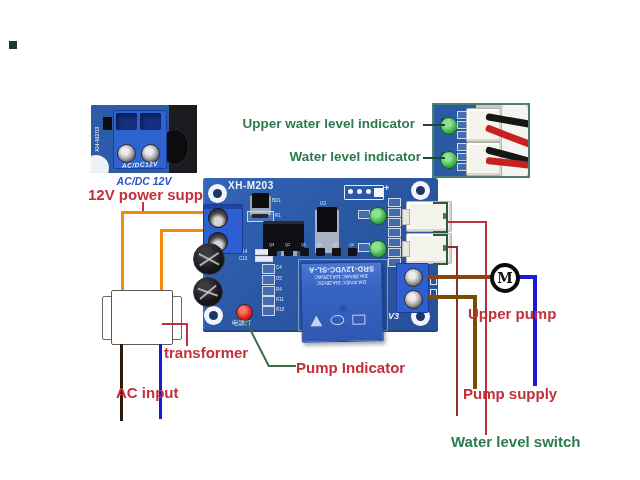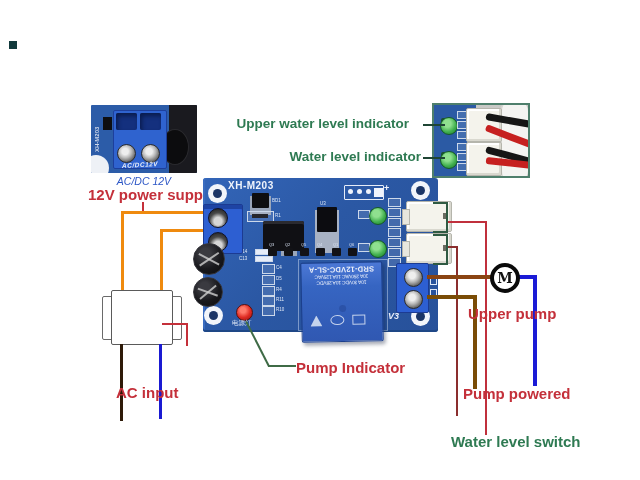--- a/index.html
+++ b/index.html
@@ -51,36 +51,37 @@
     <div class="abs" style="left:-14px;top:24px;width:40px;transform:rotate(-90deg);color:#cfd8ea;font-size:6px;font-weight:600;">XH-M203</div>
 
     <div class="abs" style="left:22px;top:5px;width:52px;height:57px;background:#2f63cf;border:1px solid #1d3f9c;border-radius:2px;">
       <div class="abs" style="left:2px;top:2px;width:21px;height:17px;background:#14307e;box-shadow:inset 2px 3px 4px #0a1c4e;border-radius:2px;"></div>
       <div class="abs" style="left:26px;top:2px;width:21px;height:17px;background:#14307e;box-shadow:inset 2px 3px 4px #0a1c4e;border-radius:2px;"></div>
       <div class="screw-silver" style="left:3px;top:33px;width:17px;height:17px;"></div>
       <div class="screw-silver" style="left:27px;top:33px;width:17px;height:17px;"></div>
     </div>
     <div class="abs" style="left:18px;top:56px;width:62px;text-align:center;color:#e6ecf8;font-size:6.5px;font-style:italic;font-weight:700;transform:rotate(-3deg);letter-spacing:.5px;">AC/DC12V</div>
   </div>
-  <div class="t" style="left:91px;top:175px;width:106px;text-align:center;color:#2b55c5;font-size:10.5px;font-style:italic;font-weight:400;">AC/DC 12V</div>
+  <div class="t" style="left:91px;top:175px;width:106px;text-align:center;color:#2b55c5;font-size:10.5px;font-style:italic;font-weight:700;">AC/DC 12V</div>
   <div class="t red lbl15" style="left:88px;top:186px;">12V power supply</div>
   <div class="abs" style="left:142px;top:202px;width:1.8px;height:11px;background:#c4303a;"></div>
 
   <div class="wireo" style="left:121px;top:211px;width:84px;height:3px;"></div>
   <div class="wireo" style="left:121px;top:211px;width:3px;height:81px;"></div>
   <div class="wireo" style="left:160px;top:229px;width:45px;height:3px;"></div>
   <div class="wireo" style="left:160px;top:229px;width:3px;height:63px;"></div>
 
   <div class="abs" style="left:102px;top:296px;width:12px;height:42px;background:#fff;border:1.5px solid #6a6a6a;border-radius:2px;"></div>
   <div class="abs" style="left:168px;top:296px;width:12px;height:42px;background:#fff;border:1.5px solid #6a6a6a;border-radius:2px;"></div>
   <div class="abs" style="left:111px;top:290px;width:60px;height:53px;background:#fff;border:1.5px solid #5a5a5a;border-radius:2px;"></div>
   <div class="abs" style="left:120px;top:344px;width:3px;height:77px;background:#2e1a08;"></div>
   <div class="abs" style="left:159px;top:344px;width:3px;height:75px;background:#1a1ad2;"></div>
   <div class="abs" style="left:162px;top:323px;width:26px;height:1.8px;background:#c4303a;"></div>
   <div class="abs" style="left:186px;top:323px;width:1.8px;height:23px;background:#c4303a;"></div>
+  <div class="t red lbl15" style="left:164px;top:344px;">transformer</div>
   <div class="t red lbl15" style="left:116px;top:384px;">AC input</div>
 
   <div class="abs" style="left:203px;top:178px;width:235px;height:154px;border-radius:3px;
               background:linear-gradient(135deg,#3365b8,#2b58a4 45%,#27519a);
               box-shadow:inset 0 -2px 0 #1e4786, inset 2px 0 0 #3a6cc0;">
 
     <div class="hole" style="left:5px;top:6px;">
         <div></div>
       </div>
     <div class="hole" style="left:208px;top:3px;">
@@ -228,21 +229,21 @@
     <div class="silkbox" style="left:23px;top:48px;width:8px;height:6px;"></div>
     <div class="silkbox" style="left:23px;top:58px;width:8px;height:6px;"></div>
     <div class="jst" style="left:32px;top:3px;width:34px;height:32px;"></div>
     <div class="jst" style="left:32px;top:37px;width:34px;height:32px;"></div>
     <div class="jwire" style="left:52px;top:8px;width:48px;background:#161616;transform:rotate(10deg);"></div>
     <div class="jwire" style="left:52px;top:19px;width:52px;background:#c62020;transform:rotate(21deg);"></div>
     <div class="jwire" style="left:52px;top:41px;width:52px;background:#161616;transform:rotate(15deg);"></div>
     <div class="jwire" style="left:52px;top:52px;width:48px;background:#c62020;transform:rotate(6deg);"></div>
   </div>
 
-  <div class="t green lbl14" style="right:231px;top:116px;text-align:right;">Upper water level indicator</div>
+  <div class="t green lbl14" style="right:225px;top:116px;text-align:right;">Upper water level indicator</div>
   <div class="abs" style="left:423px;top:124px;width:22px;height:2px;background:#1f4534;z-index:6;"></div>
   <div class="t green lbl14" style="right:219px;top:149px;">Water level indicator</div>
   <div class="abs" style="left:423px;top:157px;width:22px;height:2px;background:#1f4534;z-index:6;"></div>
 
   <div class="abs" style="left:433px;top:202px;width:13px;height:27px;border-top:2px solid #2f5a42;border-right:2px solid #2f5a42;border-bottom:2px solid #2f5a42;"></div>
   <div class="abs" style="left:433px;top:234px;width:13px;height:27px;border-top:2px solid #2f5a42;border-right:2px solid #2f5a42;border-bottom:2px solid #2f5a42;"></div>
   <div class="abs" style="left:448px;top:221px;width:39px;height:2px;background:#c0303c;"></div>
   <div class="abs" style="left:485px;top:221px;width:2px;height:214px;background:#c0303c;"></div>
   <div class="abs" style="left:448px;top:246px;width:10px;height:2px;background:#8b2e2e;"></div>
   <div class="abs" style="left:456px;top:246px;width:2px;height:170px;background:#8b2e2e;"></div>
@@ -255,16 +256,16 @@
   <div class="abs" style="left:490px;top:263px;width:22px;height:22px;border:4px solid #0a0a0a;border-radius:50%;background:#fff;z-index:7;
               display:flex;align-items:center;justify-content:center;">
     <span style="font-family:'DejaVu Serif',serif;font-size:14px;font-weight:700;color:#111;">M</span>
   </div>
 
   <div class="abs" style="left:247px;top:321px;width:50px;height:1.8px;background:#3f6b46;transform:rotate(63deg);transform-origin:left top;"></div>
   <div class="abs" style="left:268px;top:365px;width:28px;height:1.8px;background:#3f6b46;"></div>
 
   <div class="t red lbl15" style="left:296px;top:359px;z-index:8;">Pump Indicator</div>
   <div class="t red lbl15" style="left:468px;top:305px;z-index:8;">Upper pump</div>
-  <div class="t red lbl15" style="left:463px;top:385px;z-index:8;">Pump powered</div>
+  <div class="t red lbl15" style="left:463px;top:385px;z-index:8;">Pump supply</div>
   <div class="t green lbl15" style="left:451px;top:433px;z-index:8;">Water level switch</div>
 
 </div>
 
 </body></html>

